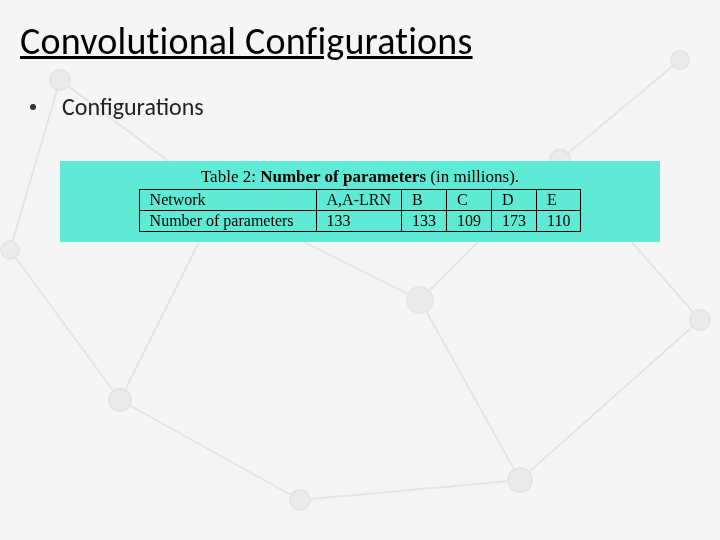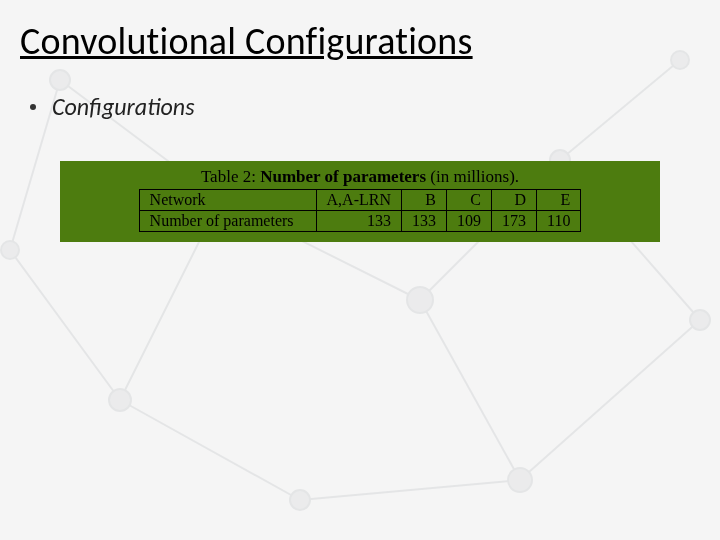--- a/index.html
+++ b/index.html
@@ -28,38 +28,37 @@
     font-size: 38px;
     font-weight: 400;
     color: #000;
     margin: 0 0 28px 0;
     letter-spacing: 0.2px;
     text-decoration: underline;
   }
   .bullet-row {
     display: flex;
     align-items: center;
-    gap: 16px;
+    gap: 26px;
     margin-left: 10px;
     margin-bottom: 40px;
-    font-style: italic;
   }
   .bullet-dot {
     width: 6px;
     height: 6px;
     background: #333;
     border-radius: 50%;
     flex: 0 0 auto;
   }
   .bullet-text {
     font-size: 24px;
     color: #222;
   }
   .table-wrap {
-    background: #4d7c0f;
+    background: #5eead4;
     padding: 6px 8px 10px 8px;
     margin: 0 40px;
   }
   .table-caption {
     font-family: "Times New Roman", Times, serif;
     font-size: 17px;
     color: #000;
     text-align: center;
     margin-bottom: 2px;
   }
@@ -71,21 +70,21 @@
   }
   table.params {
     border-collapse: collapse;
     margin: 0 auto;
     font-family: "Times New Roman", Times, serif;
     font-size: 16px;
   }
   table.params td {
     border: 1px solid #000;
     padding: 1px 10px;
-    text-align: right;
+    text-align: left;
     white-space: nowrap;
   }
   table.params td.row-label {
     text-align: left;
     padding-right: 22px;
   }
 </style>
 </head>
 <body>
 

